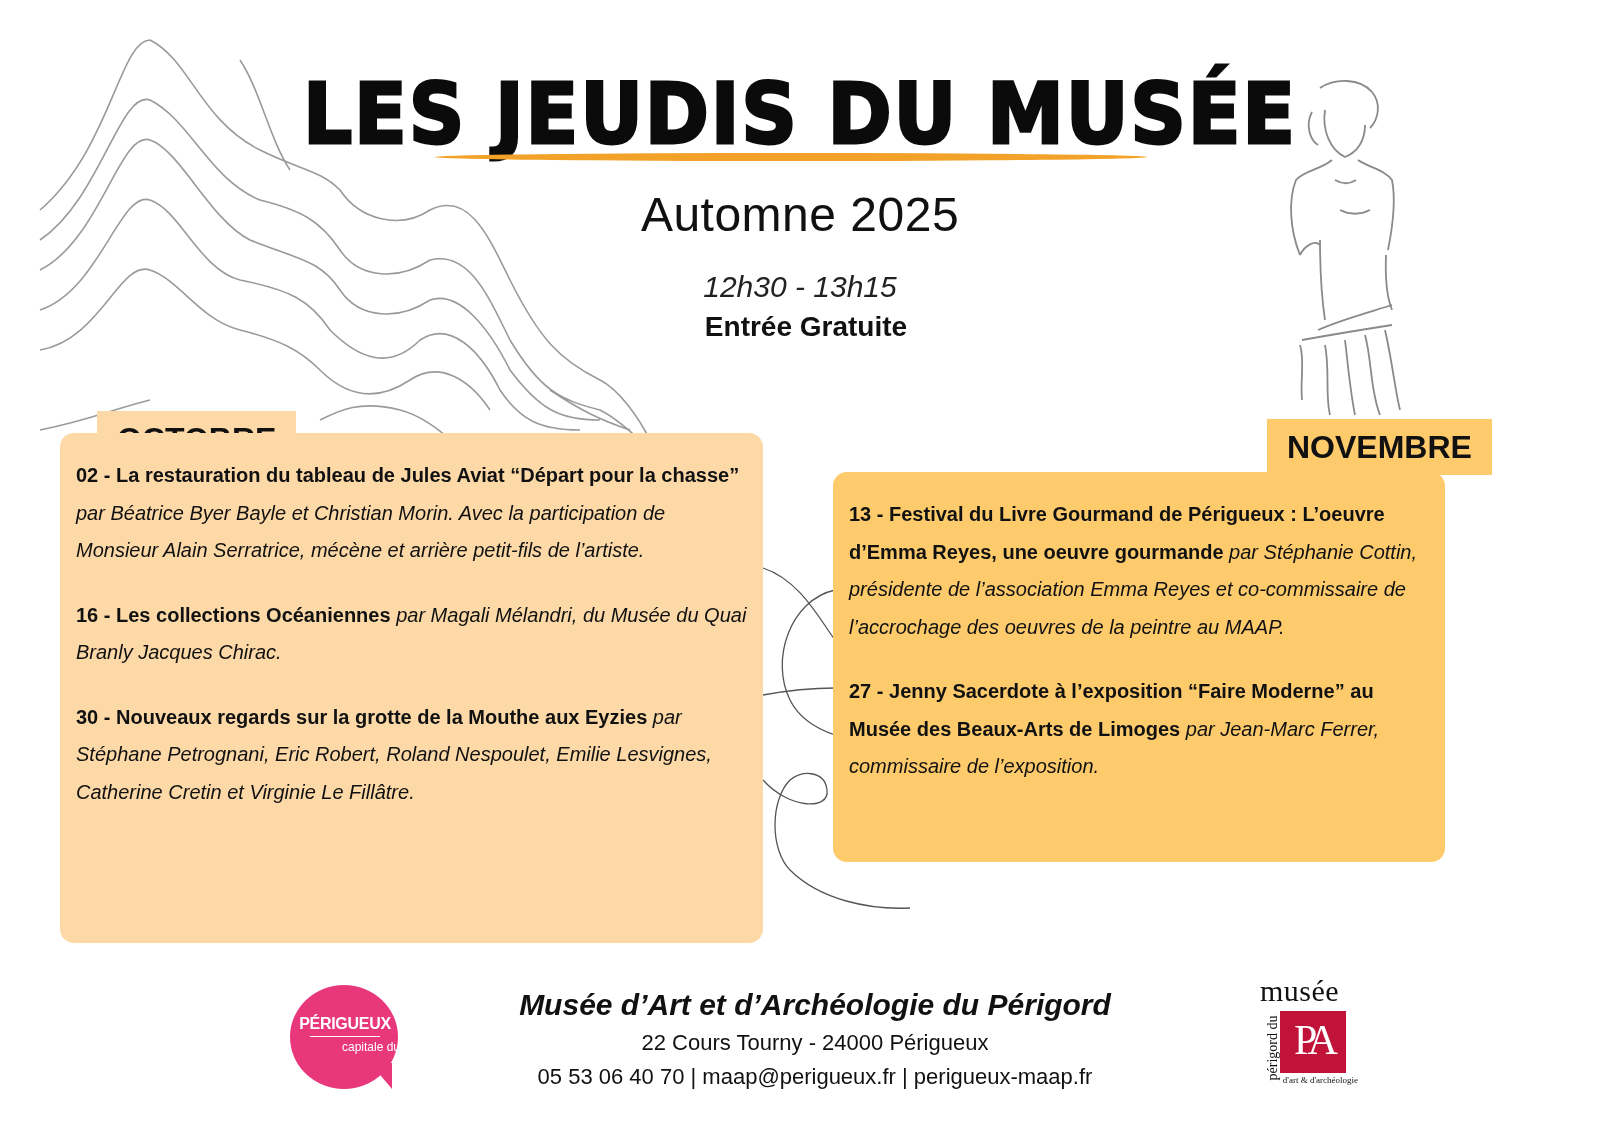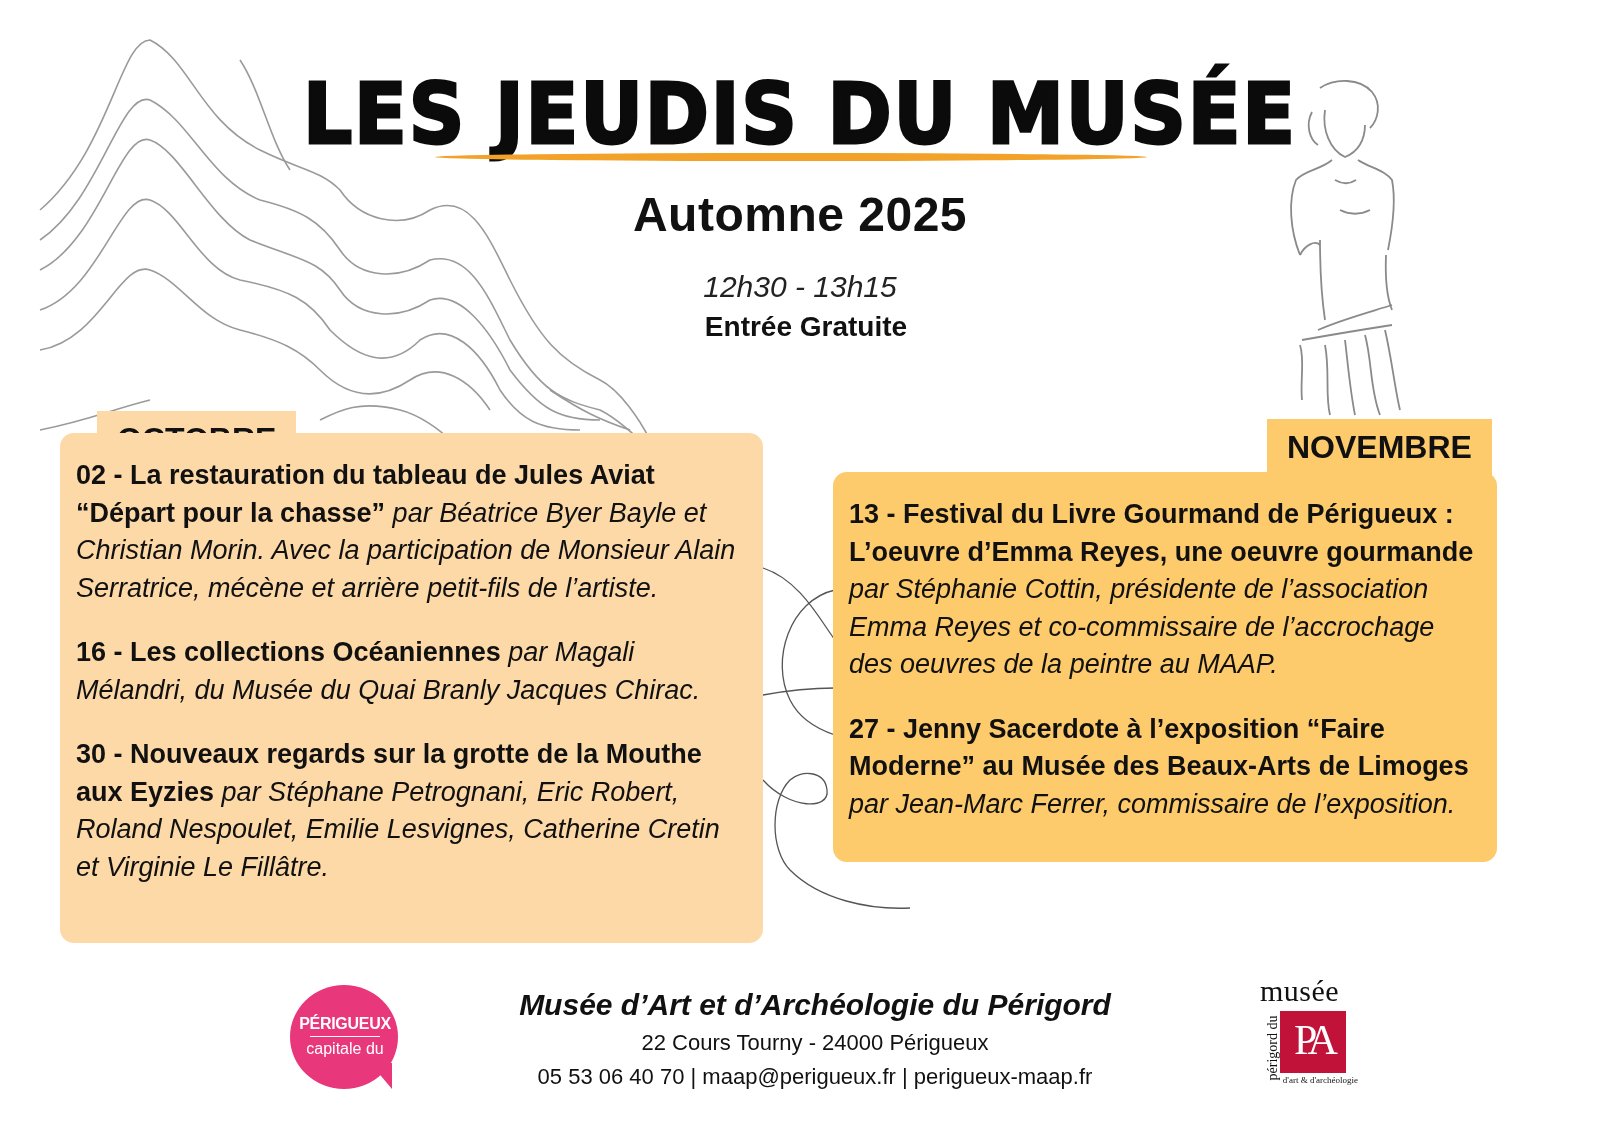--- a/index.html
+++ b/index.html
@@ -14,44 +14,44 @@
       letter-spacing: 2px; color: #0b0b0b; transform: scaleX(0.92); transform-origin: 800px 0;
       font-style: normal; line-height: 1;
       -webkit-text-stroke: 3px #0b0b0b;
     }
     .title-underline {
       position: absolute; left: 435px; top: 153px; width: 712px; height: 8px;
       background: #f2a228; border-radius: 50%;
     }
     .subtitle {
       position: absolute; left: 0; top: 187px; width: 1600px; text-align: center;
-      font-weight: 700; font-size: 48px; color: #111; letter-spacing: 0.5px;
+      font-weight: 400; font-size: 48px; color: #111; letter-spacing: 0.5px;
     }
     .hours {
       position: absolute; left: 0; top: 270px; width: 1600px; text-align: center;
       font-style: italic; font-size: 30px; color: #222;
     }
     .entry {
       position: absolute; left: 0; top: 311px; width: 1600px; text-align: center;
       font-weight: 700; font-size: 28px; color: #111; padding-left: 12px;
     }
 
     .month-tab {
       position: absolute; font-weight: 700; font-size: 32px; color: #111;
       padding: 0 20px; line-height: 56px; height: 56px;
     }
     .oct-tab { left: 97px; top: 380px; background: #fdd9a8; margin-top: 31px; }
     .nov-tab { left: 1267px; top: 419px; background: #fdca6c; }
 
     .box {
       position: absolute; border-radius: 14px; padding: 24px 16px 16px 16px;
-      font-size: 27px; line-height: 37.5px; color: #111;
+      font-size: 20px; line-height: 37.5px; color: #111;
     }
     .oct-box { left: 60px; top: 433px; width: 703px; height: 510px; background: #fdd9a8; }
-    .nov-box { left: 833px; top: 472px; width: 664px; height: 390px; background: #fdca6c; padding-top: 24px; }
+    .nov-box { left: 833px; top: 472px; width: 612px; height: 390px; background: #fdca6c; padding-top: 24px; }
 
     .event { margin-bottom: 27px; }
     .event b { font-weight: 700; }
     .event i { font-style: italic; font-weight: 400; }
 
     .footer-title {
       position: absolute; left: 470px; top: 988px; width: 690px; text-align: center;
       font-weight: 700; font-size: 30px; color: #111; font-style: italic;
     }
     .footer-address {
@@ -75,22 +75,22 @@
       border-left: 22px solid transparent; border-top: 26px solid #e8377b;
     }
     .perigueux-logo .l1 {
       position: absolute; left: 0; top: 30px; width: 110px; text-align: center;
       color: #fff; font-weight: 700; font-size: 16px; letter-spacing: -0.3px;
     }
     .perigueux-logo .rule {
       position: absolute; left: 20px; top: 51px; width: 70px; height: 1px; background: #fff;
     }
     .perigueux-logo .l2 {
-      position: absolute; left: 0; top: 55px; width: 110px; text-align: center;
-      color: #fff; font-size: 16px;
+      position: absolute; left: 0; top: 55px; width: 110px; text-align: right;
+      color: #fff; font-size: 12px;
     }
     .perigueux-logo .l3 {
       position: absolute; left: 0; top: 70px; width: 110px; text-align: center;
       color: #fff; font-weight: 700; font-size: 12px; margin-top: 44px;
     }
 
     .musee-logo { position: absolute; left: 1258px; top: 980px; width: 100px; height: 112px; text-decoration: underline; }
     .musee-logo .word {
       position: absolute; left: 2px; top: -6px; font-family: "Liberation Serif", "DejaVu Serif", serif;
       font-size: 30px; color: #111; letter-spacing: 0.5px;

